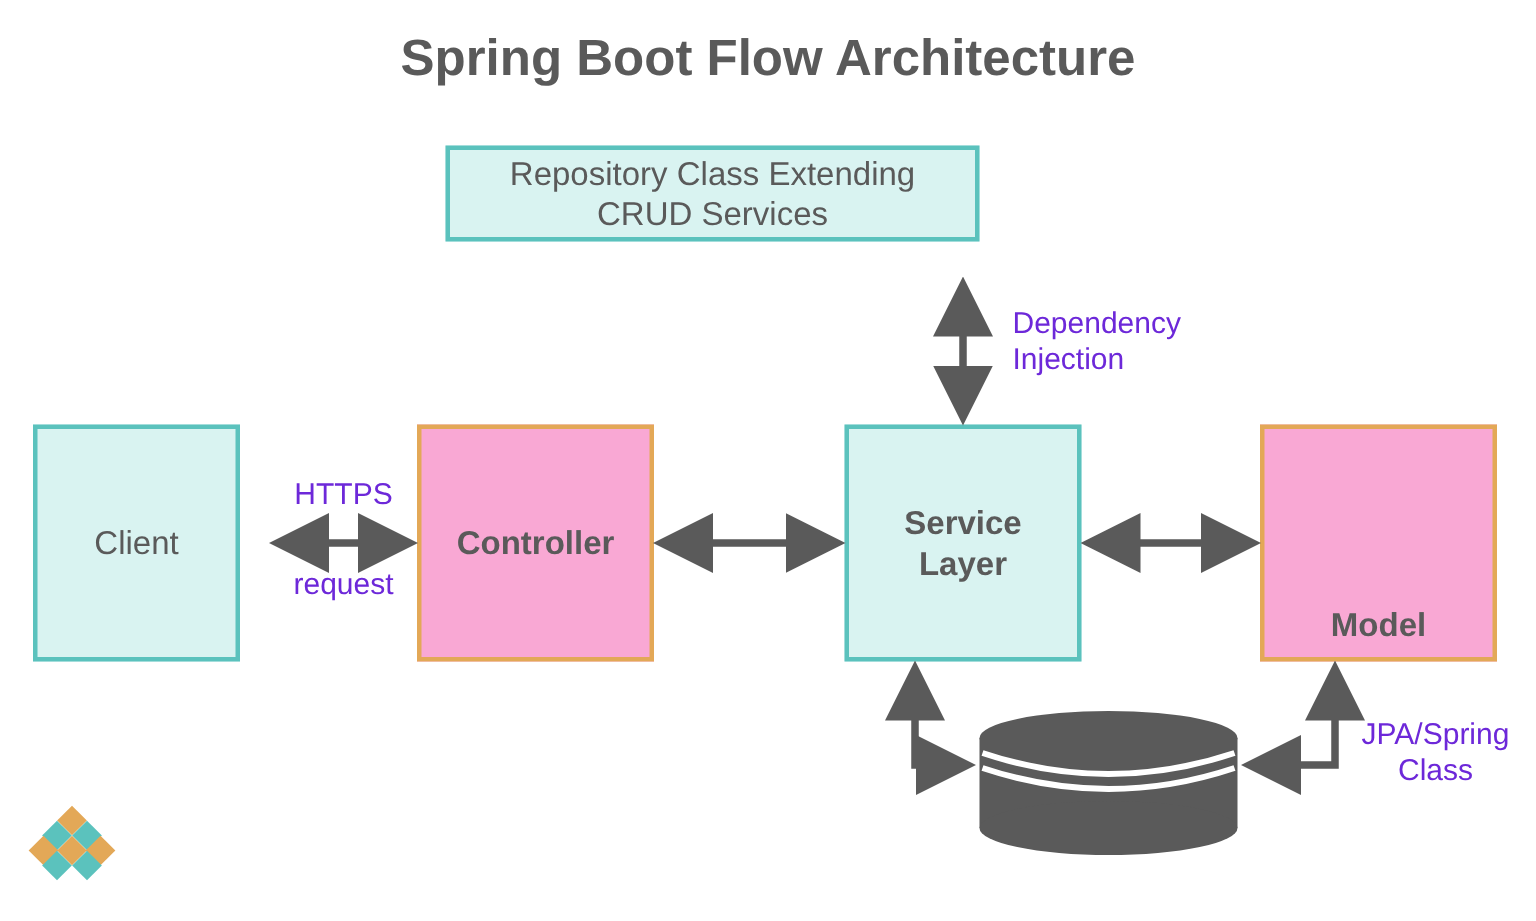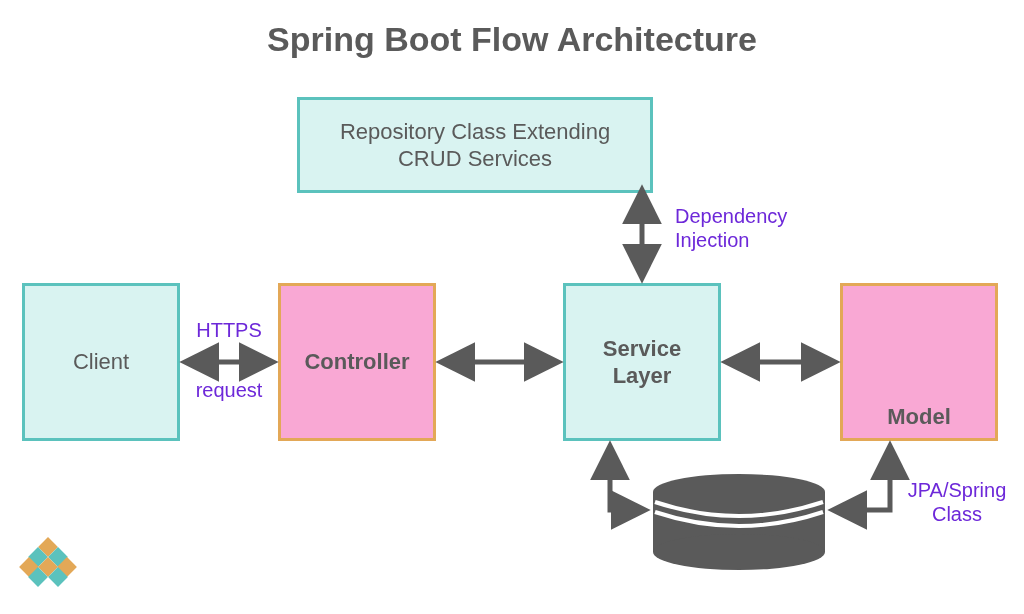--- a/index.html
+++ b/index.html
@@ -83,25 +83,25 @@
     top: 0; left: 0;
     width: 1024px; height: 614px;
     pointer-events: none;
   }
 </style>
 </head>
 <body>
 
 <div class="title">Spring Boot Flow Architecture</div>
 
-<div class="box cyan" style="left:297px; top:97px; width:356px; height:96px;">
+<div class="box cyan" style="left:297px; top:97px; width:356px; height:64px;">
   <span>Repository Class Extending CRUD Services</span>
 </div>
 
-<div class="box cyan" style="left:22px; top:283px; width:158px; height:158px;">
+<div class="box cyan" style="left:22px; top:283px; width:138px; height:158px;">
   <span>Client</span>
 </div>
 
 <div class="box tan" style="left:278px; top:283px; width:158px; height:158px;">
   <span>Controller</span>
 </div>
 
 <div class="box cyan" style="left:563px; top:283px; width:158px; height:158px;font-weight:bold;">
   <span>Service Layer</span>
 </div>

